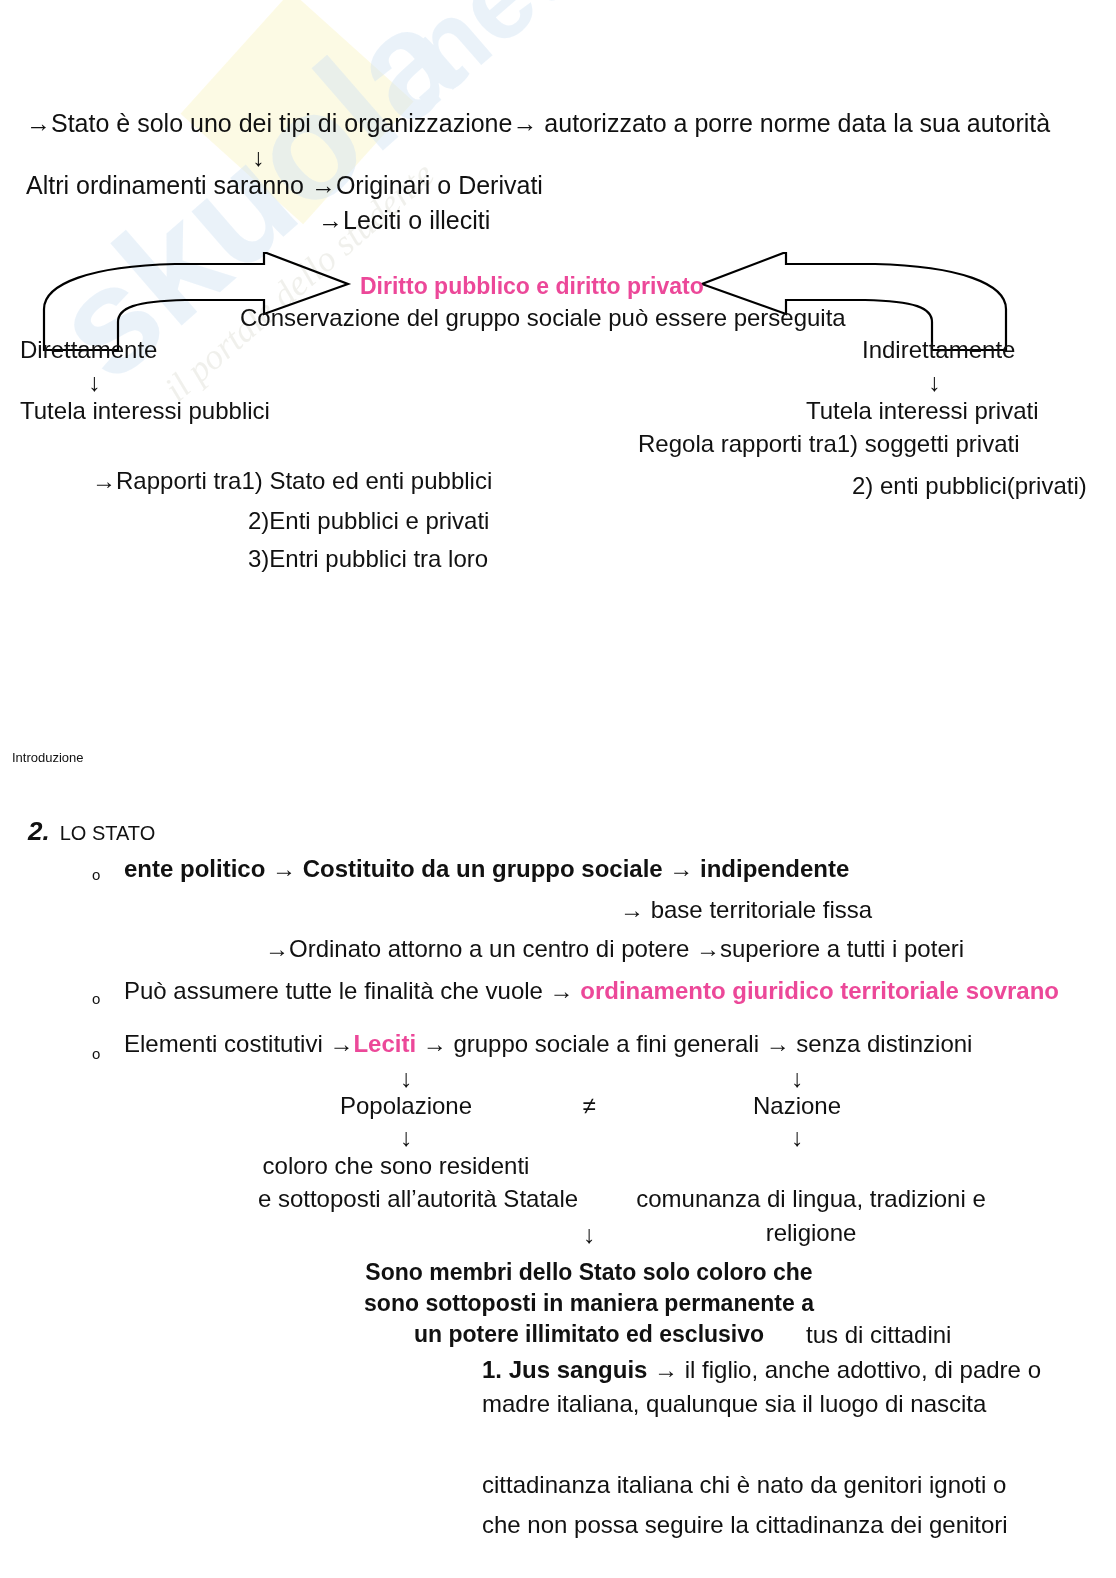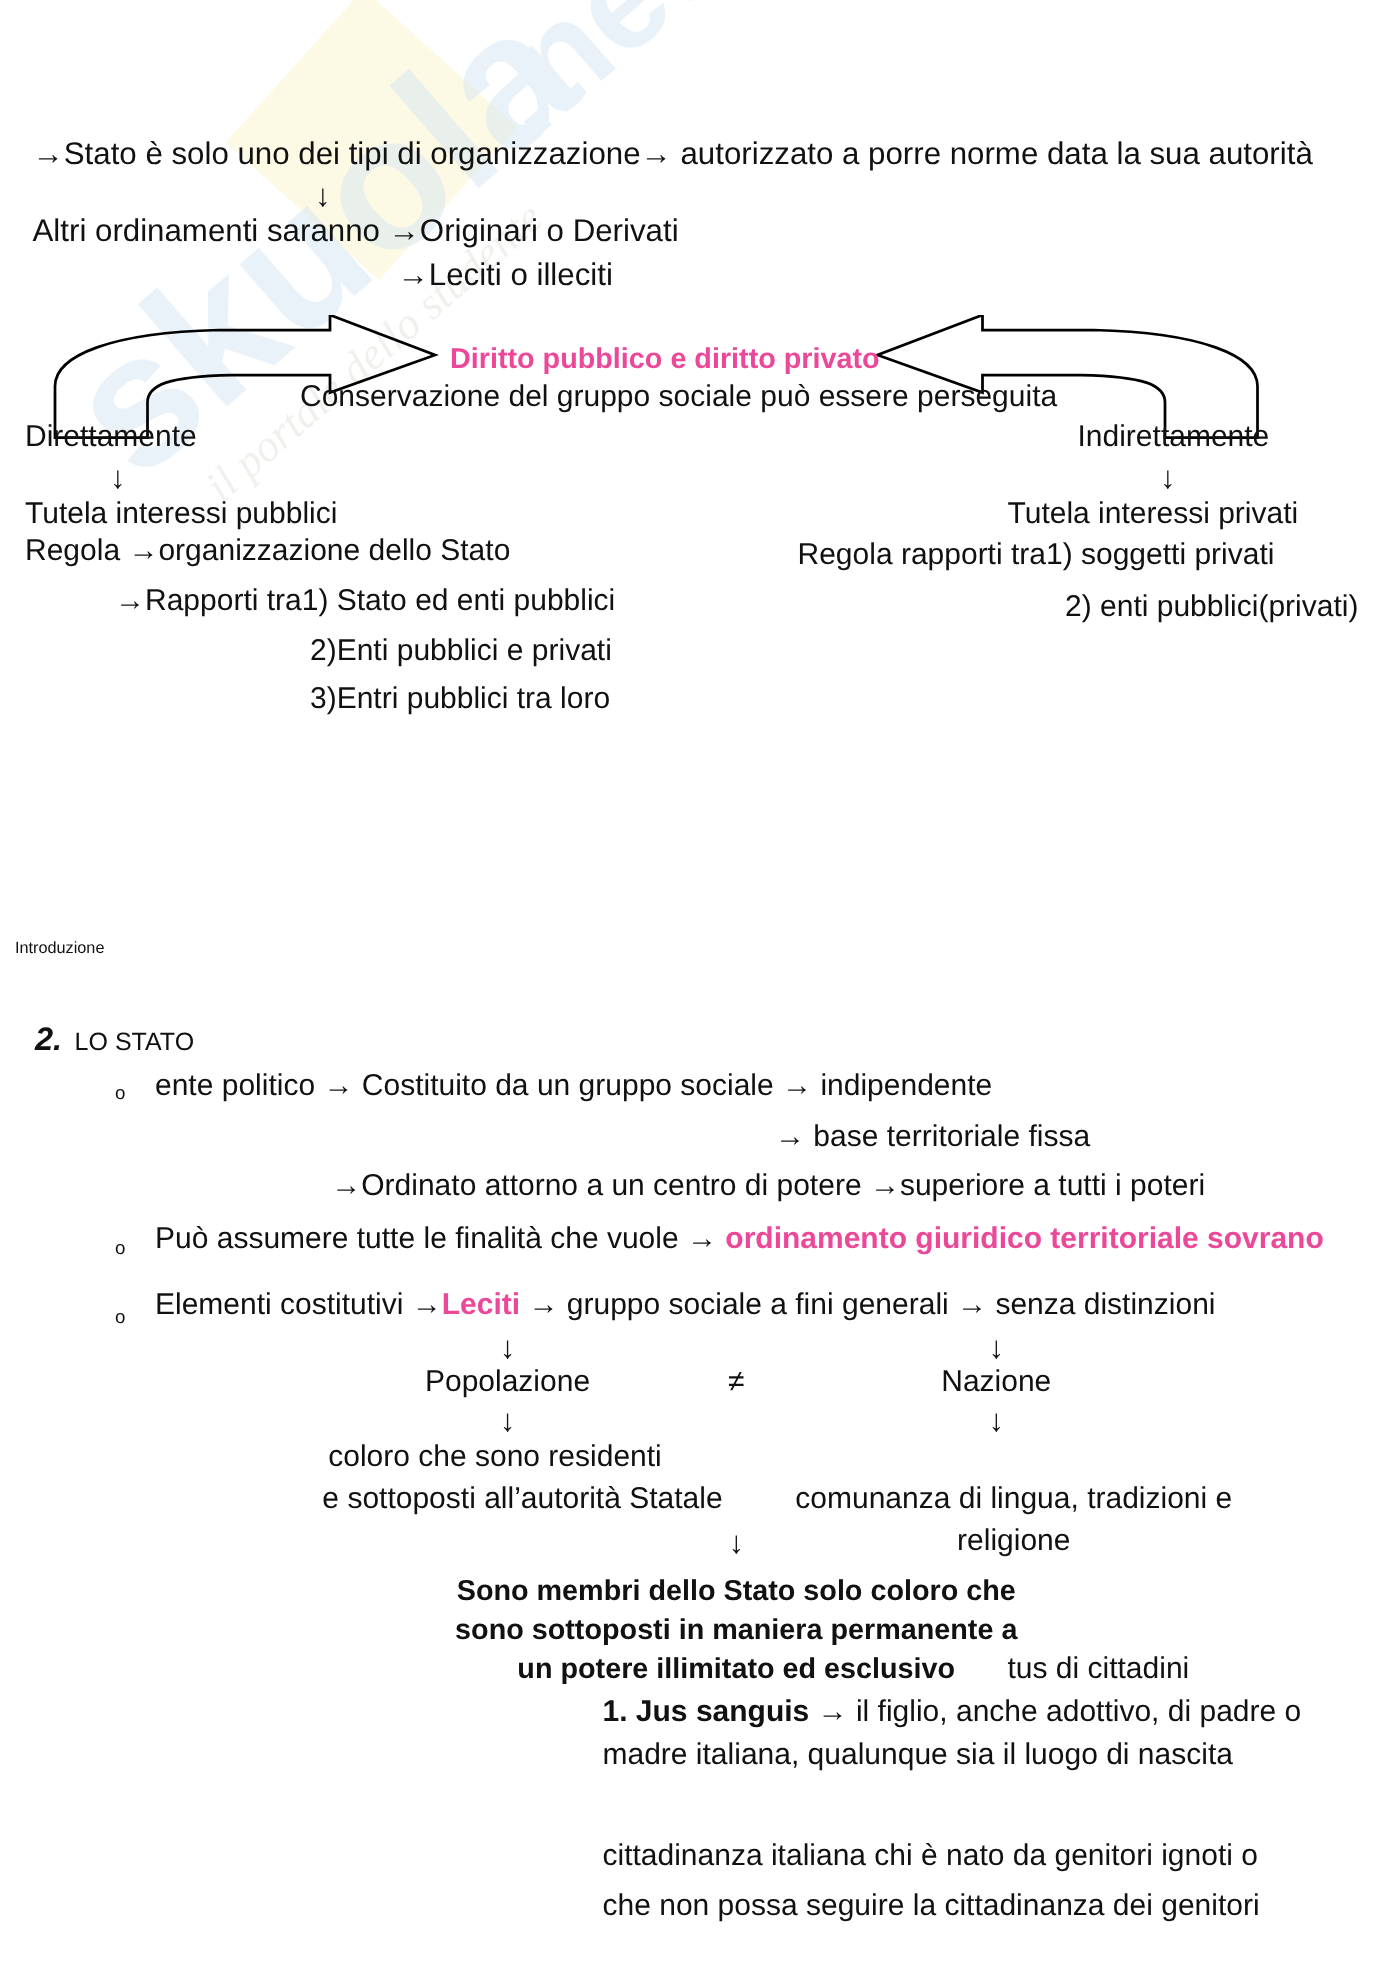--- a/index.html
+++ b/index.html
@@ -74,37 +74,36 @@
       <path d="M 1006 98 L 1006 57 C 1006 32 960 14 875 12 L 786 12 L 786 0 L 702 32 L 786 62 L 786 48 L 865 48 C 915 49 932 56 932 70 L 932 98 Z" fill="none" stroke="#000000" stroke-width="2.2"></path>
     </svg>
   </div>
 
   <div class="t s24 pink" style="left:360px;top:274px;">Diritto pubblico e diritto privato</div>
   <div class="t s26" style="left:240px;top:305px;">Conservazione del gruppo sociale può essere perseguita</div>
 
   <div class="t s26" style="left:20px;top:337px;">Direttamente</div>
   <div class="downarrow" style="left:88px;top:370px;">↓</div>
   <div class="t s26" style="left:20px;top:398px;">Tutela interessi pubblici</div>
-  <div class="t s26" style="left:20px;top:428px;"><span>Regola </span><span>→</span><span>organizzazione dello Stato</span></div>
   <div class="t s26" style="left:92px;top:468px;"><span>→</span><span>Rapporti tra1) Stato ed enti pubblici</span></div>
   <div class="t s26" style="left:248px;top:508px;">2)Enti pubblici e privati</div>
   <div class="t s26" style="left:248px;top:546px;">3)Entri pubblici tra loro</div>
 
   <div class="t s26" style="left:862px;top:337px;">Indirettamente</div>
   <div class="downarrow" style="left:928px;top:370px;">↓</div>
   <div class="t s26" style="left:806px;top:398px;">Tutela interessi privati</div>
   <div class="t s26" style="left:638px;top:431px;">Regola rapporti tra1) soggetti privati</div>
   <div class="t s26" style="left:836px;top:473px;margin-left:16px;">2) enti pubblici(privati)</div>
 
   <div class="t s12" style="left:12px;top:751px;">Introduzione</div>
 
   <div class="t" style="left:28px;top:818px;"><span class="h-num">2.</span><span class="h-txt" style="margin-left: 10px;">LO STATO</span></div>
 
   <div class="bullet" style="left:92px;top:866px;">o</div>
-  <div class="t s26" style="left:124px;top:856px;"><span>ente politico </span><span>→</span><span> Costituito da un gruppo sociale </span><span>→</span><span> indipendente</span></div>
+  <div class="t s26" style="left:124px;top:856px;font-weight:bold;"><span>ente politico </span><span>→</span><span> Costituito da un gruppo sociale </span><span>→</span><span> indipendente</span></div>
 
   <div class="t s26" style="left:620px;top:897px;"><span>→</span><span> base territoriale fissa</span></div>
 
   <div class="t s26" style="left:265px;top:936px;"><span>→</span><span>Ordinato attorno a un centro di potere </span><span>→</span><span>superiore a tutti i poteri</span></div>
 
   <div class="bullet" style="left:92px;top:990px;">o</div>
   <div class="t s26" style="left:124px;top:978px;"><span>Può assumere tutte le finalità che vuole </span><span>→</span><span>&nbsp;</span><span class="pink">ordinamento giuridico territoriale sovrano</span></div>
 
   <div class="bullet" style="left:92px;top:1045px;">o</div>
   <div class="t s26" style="left:124px;top:1031px;"><span>Elementi costitutivi </span><span>→</span><span class="pink">Leciti</span><span>&nbsp;</span><span>→</span><span> gruppo sociale a fini generali </span><span>→</span><span> senza distinzioni</span></div>

